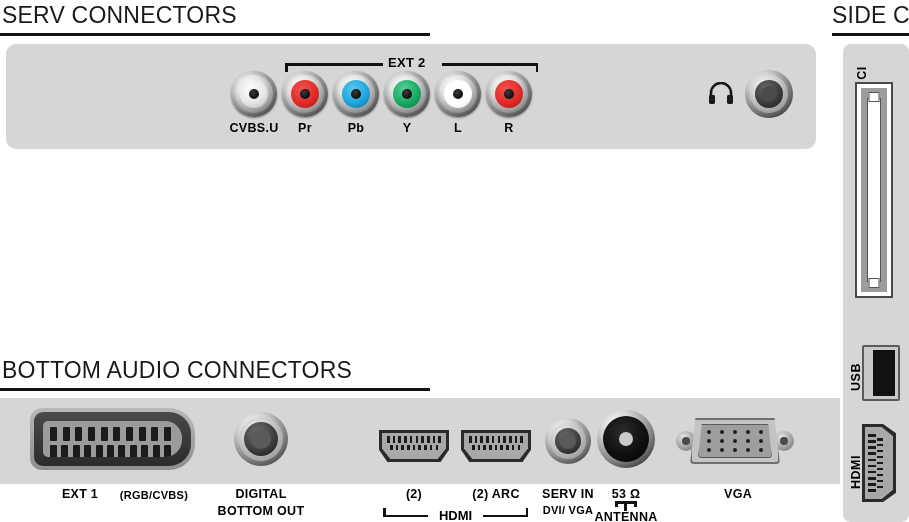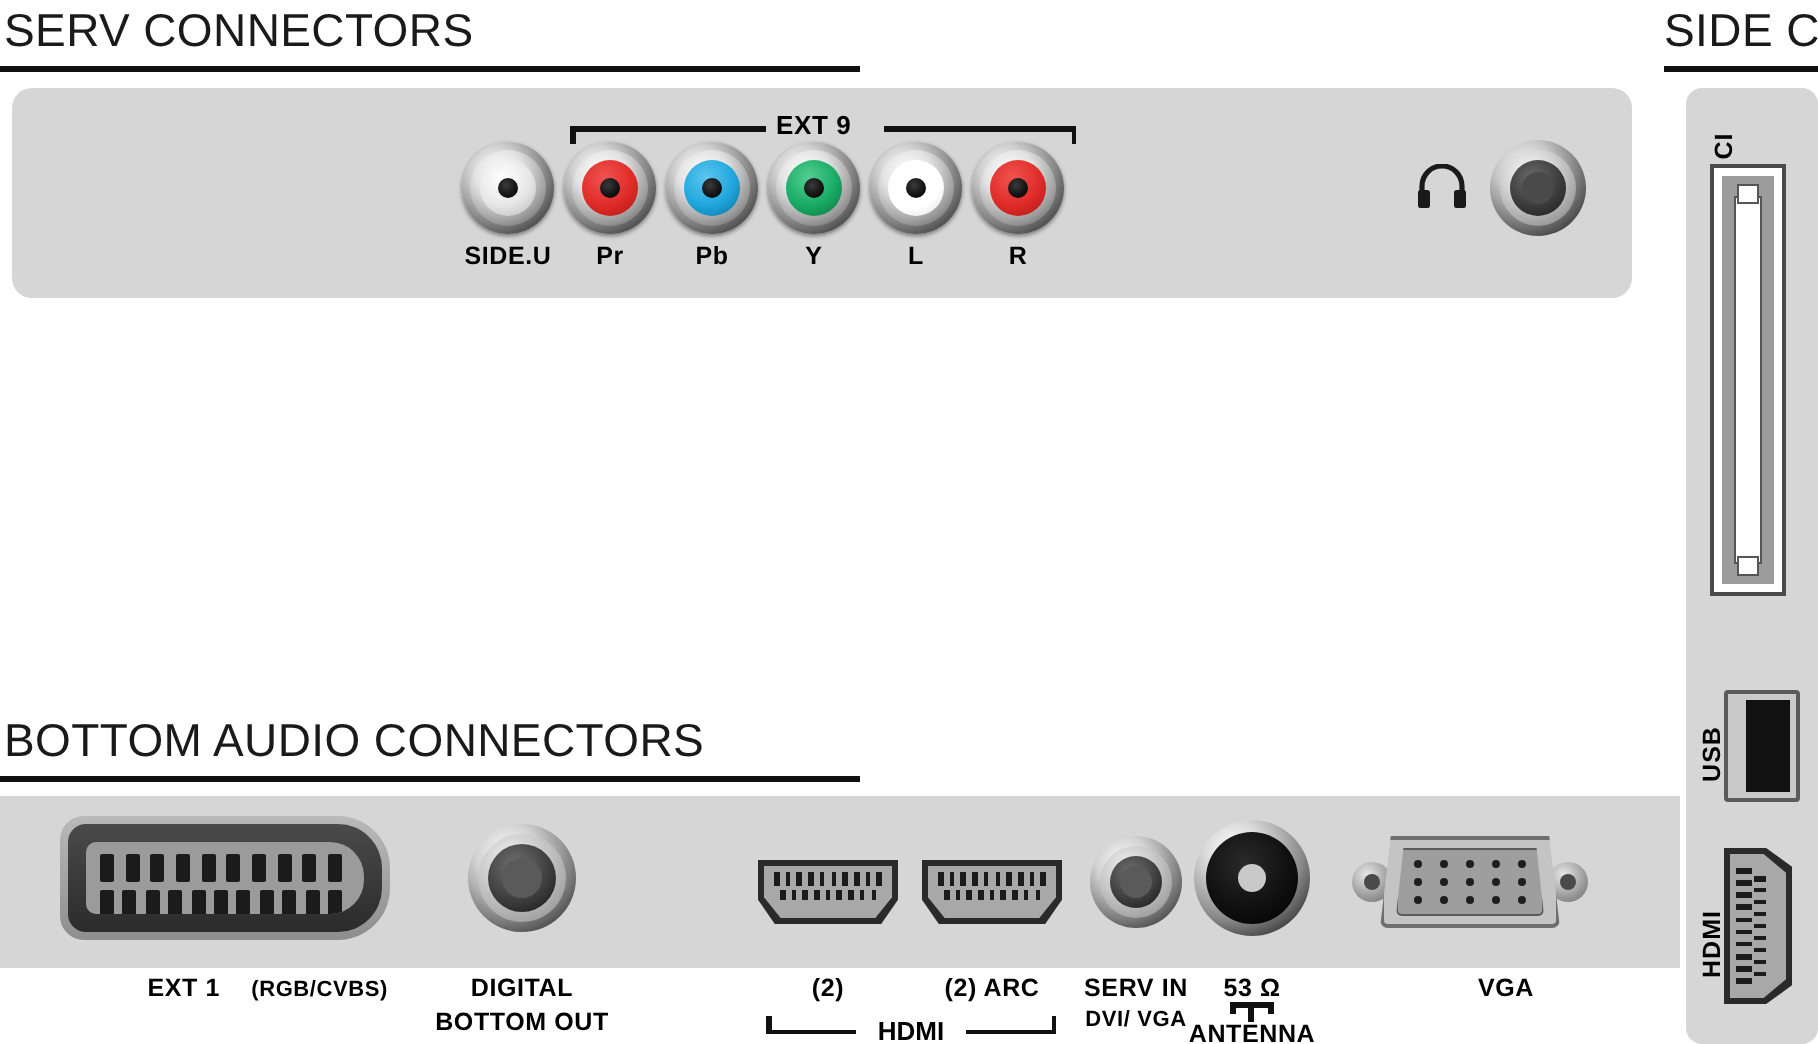--- a/index.html
+++ b/index.html
@@ -129,31 +129,31 @@
 <body>
 
 <div class="sec-title" style="left:2px;top:2px;">SERV CONNECTORS</div>
 <div class="rule" style="left:0;top:33px;width:430px;"></div>
 
 <div class="panel" style="left:6px;top:44px;width:810px;height:105px;"></div>
 
 <div class="bracket" style="left:285px;top:63px;width:253px;">
   <div class="bl" style="left:0;"></div>
   <div class="hl" style="left:0;width:98px;"></div>
-  <div class="txt" style="left:103px;">EXT 9</div>
+  <div class="txt" style="left:103px;">EXT 2</div>
   <div class="hr" style="right:0;width:96px;"></div>
   <div class="br" style="right:0;"></div>
 </div>
 
 <div class="rca" style="left:231px;top:71px;width:46px;height:46px;">
   <div class="ring2"></div>
   <div class="color" style="background:radial-gradient(circle at 40% 32%,#ffffff,#e6e6e6 55%,#b5b5b5 100%);"></div>
   <div class="hole"></div>
 </div>
-<div class="lbl" style="left:211px;top:121px;width:86px;">SIDE.U</div>
+<div class="lbl" style="left:211px;top:121px;width:86px;">CVBS.U</div>
 
 <div class="rca" style="left:282px;top:71px;width:46px;height:46px;">
   <div class="ring2"></div>
   <div class="color" style="background:radial-gradient(circle at 40% 32%,#ef5450,#e02b28 55%,#a81714 100%);"></div>
   <div class="hole"></div>
 </div>
 <div class="lbl" style="left:282px;top:121px;width:46px;">Pr</div>
 
 <div class="rca" style="left:333px;top:71px;width:46px;height:46px;">
   <div class="ring2"></div>
@@ -223,22 +223,22 @@
           <i class="pin" style="width:7px;height:14px;"></i>
         <i class="pin" style="width:7px;height:14px;"></i>
           <i class="pin" style="width:7px;height:14px;"></i>
         <i class="pin" style="width:7px;height:14px;"></i>
           <i class="pin" style="width:7px;height:14px;"></i>
         <i class="pin" style="width:7px;height:14px;"></i>
       </div>
     </div>
   </div>
 </div>
-<div class="lbl" style="left:50px;top:487px;width:60px;text-align:right;">EXT 1</div>
-<div class="lbl" style="left:114px;top:489px;width:80px;text-align:right;font-size:11px;">(RGB/CVBS)</div>
+<div class="lbl" style="left:50px;top:487px;width:60px;">EXT 1</div>
+<div class="lbl" style="left:114px;top:489px;width:80px;text-align:center;font-size:11px;">(RGB/CVBS)</div>
 
 <div class="rjack" style="left:234px;top:412px;width:54px;height:54px;">
   <div class="a"></div>
   <div class="b"></div>
   <div class="c"></div>
   <div class="d"></div>
 </div>
 <div class="lbl" style="left:211px;top:487px;width:100px;">DIGITAL</div>
 <div class="lbl" style="left:211px;top:504px;width:100px;">BOTTOM OUT</div>
 
@@ -352,21 +352,21 @@
       </div>
     <div class="prow">
         <i></i>
         <i></i>
         <i></i>
         <i></i>
         <i></i>
       </div>
   </div>
 </div>
-<div class="lbl" style="left:713px;top:487px;width:80px;">VGA</div>
+<div class="lbl" style="left:698px;top:487px;width:80px;">VGA</div>
 
 <div class="sec-title" style="left:832px;top:2px;">SIDE CO</div>
 <div class="rule" style="left:832px;top:33px;width:77px;"></div>
 
 <div class="panel" style="left:843px;top:44px;width:66px;height:478px;border-radius:8px;"></div>
 
 <div class="vlabel" style="left:852px;top:66px;width:20px;text-align:center;">CI</div>
 <div class="ci-slot" style="left:855px;top:82px;width:34px;height:212px;">
   <div class="ci-inner">
     <div class="ci-white"></div>

